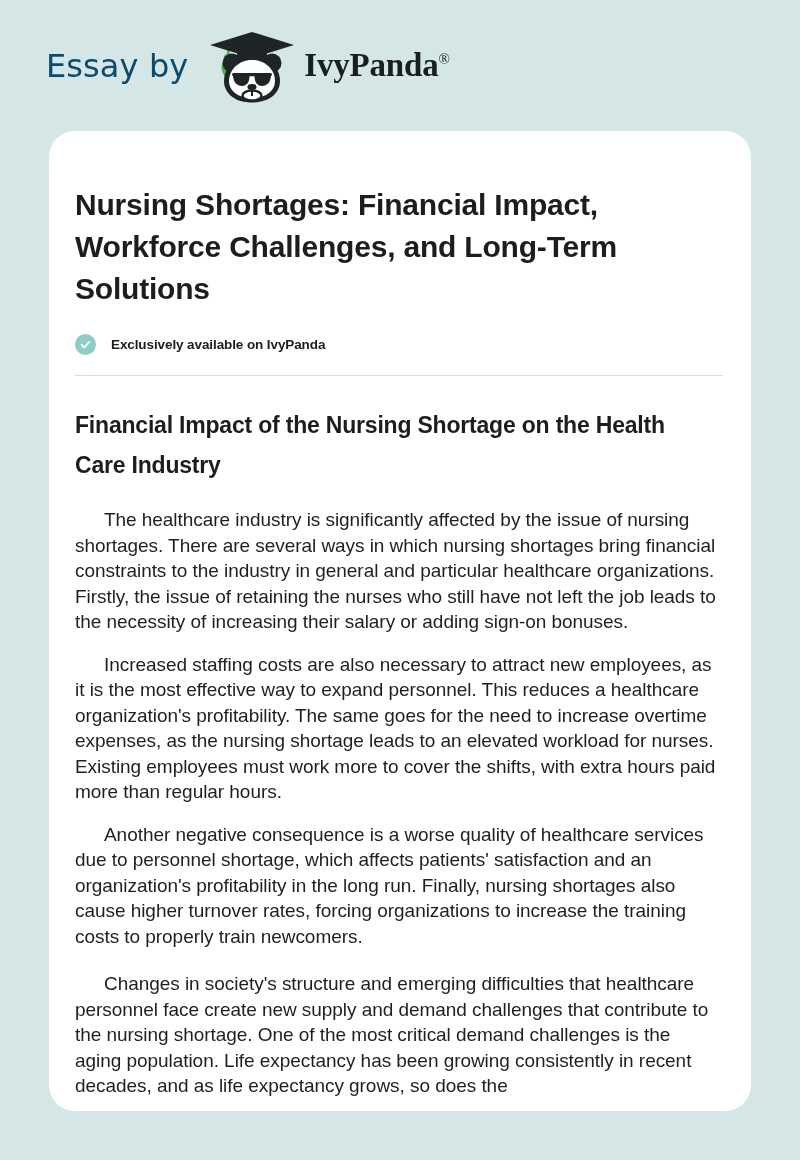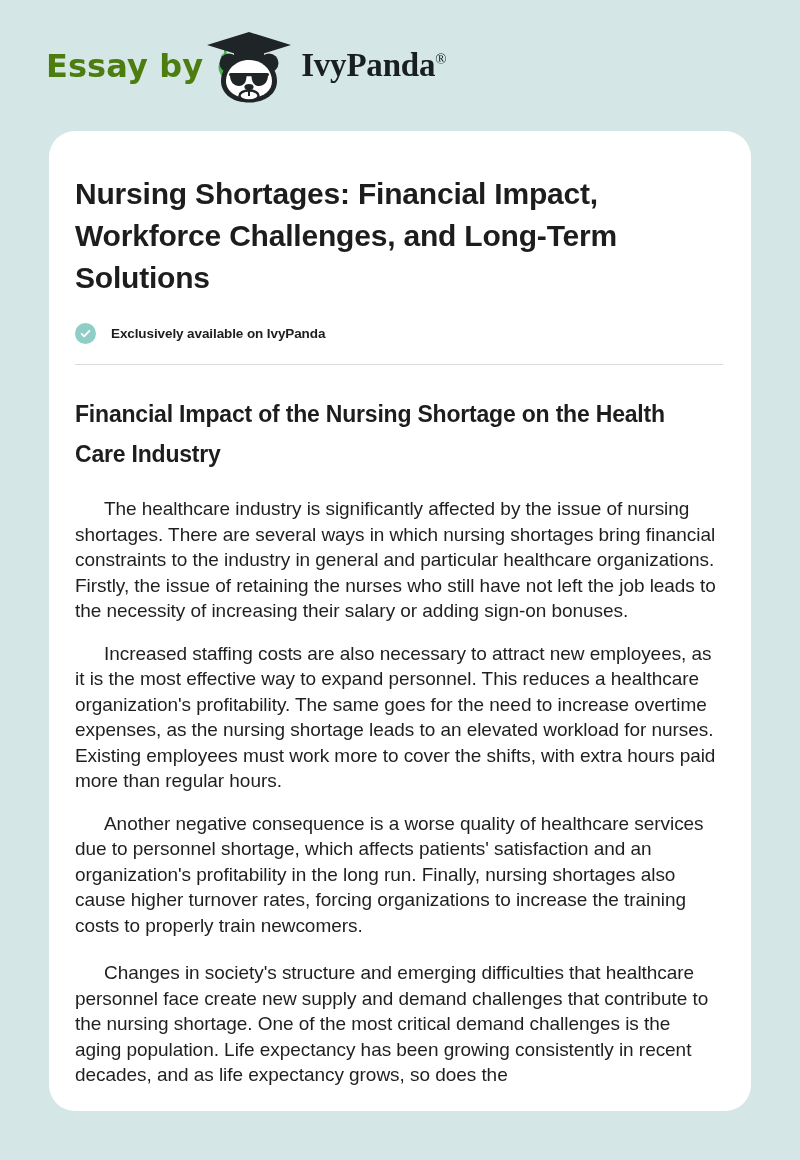--- a/index.html
+++ b/index.html
@@ -19,24 +19,25 @@
   .brand-header {
     height: 131px;
     display: flex;
     align-items: center;
     padding-left: 46px;
     box-sizing: border-box;
   }
   .brand-essay-by {
     font-family: "DejaVu Sans", sans-serif;
     font-size: 32px;
-    font-weight: 700;
-    color: #4d7c0f;
+    font-weight: 400;
+    color: #0c4a6e;
     letter-spacing: 0.1px;
     line-height: 1;
+    margin-right: 18px;
     white-space: nowrap;
   }
   .brand-logo-mark {
     width: 92px;
     height: 74px;
     position: relative;
     flex: 0 0 auto;
     margin-right: 6px;
   }
   .brand-logo-mark svg { display: block; }
@@ -59,21 +60,21 @@
 
   
   .paper-card {
     position: relative;
     margin: 0 auto;
     width: 702px;
     height: 980px;
     background: #ffffff;
     border-radius: 26px 26px 26px 26px;
     box-sizing: border-box;
-    padding: 42px 28px 0 26px;
+    padding: 53px 28px 0 26px;
     overflow: hidden;
   }
 
   .doc-title {
     font-family: "Liberation Sans", sans-serif;
     font-size: 30px;
     line-height: 42px;
     font-weight: 700;
     color: #1d1d1d;
     letter-spacing: -0.2px;

